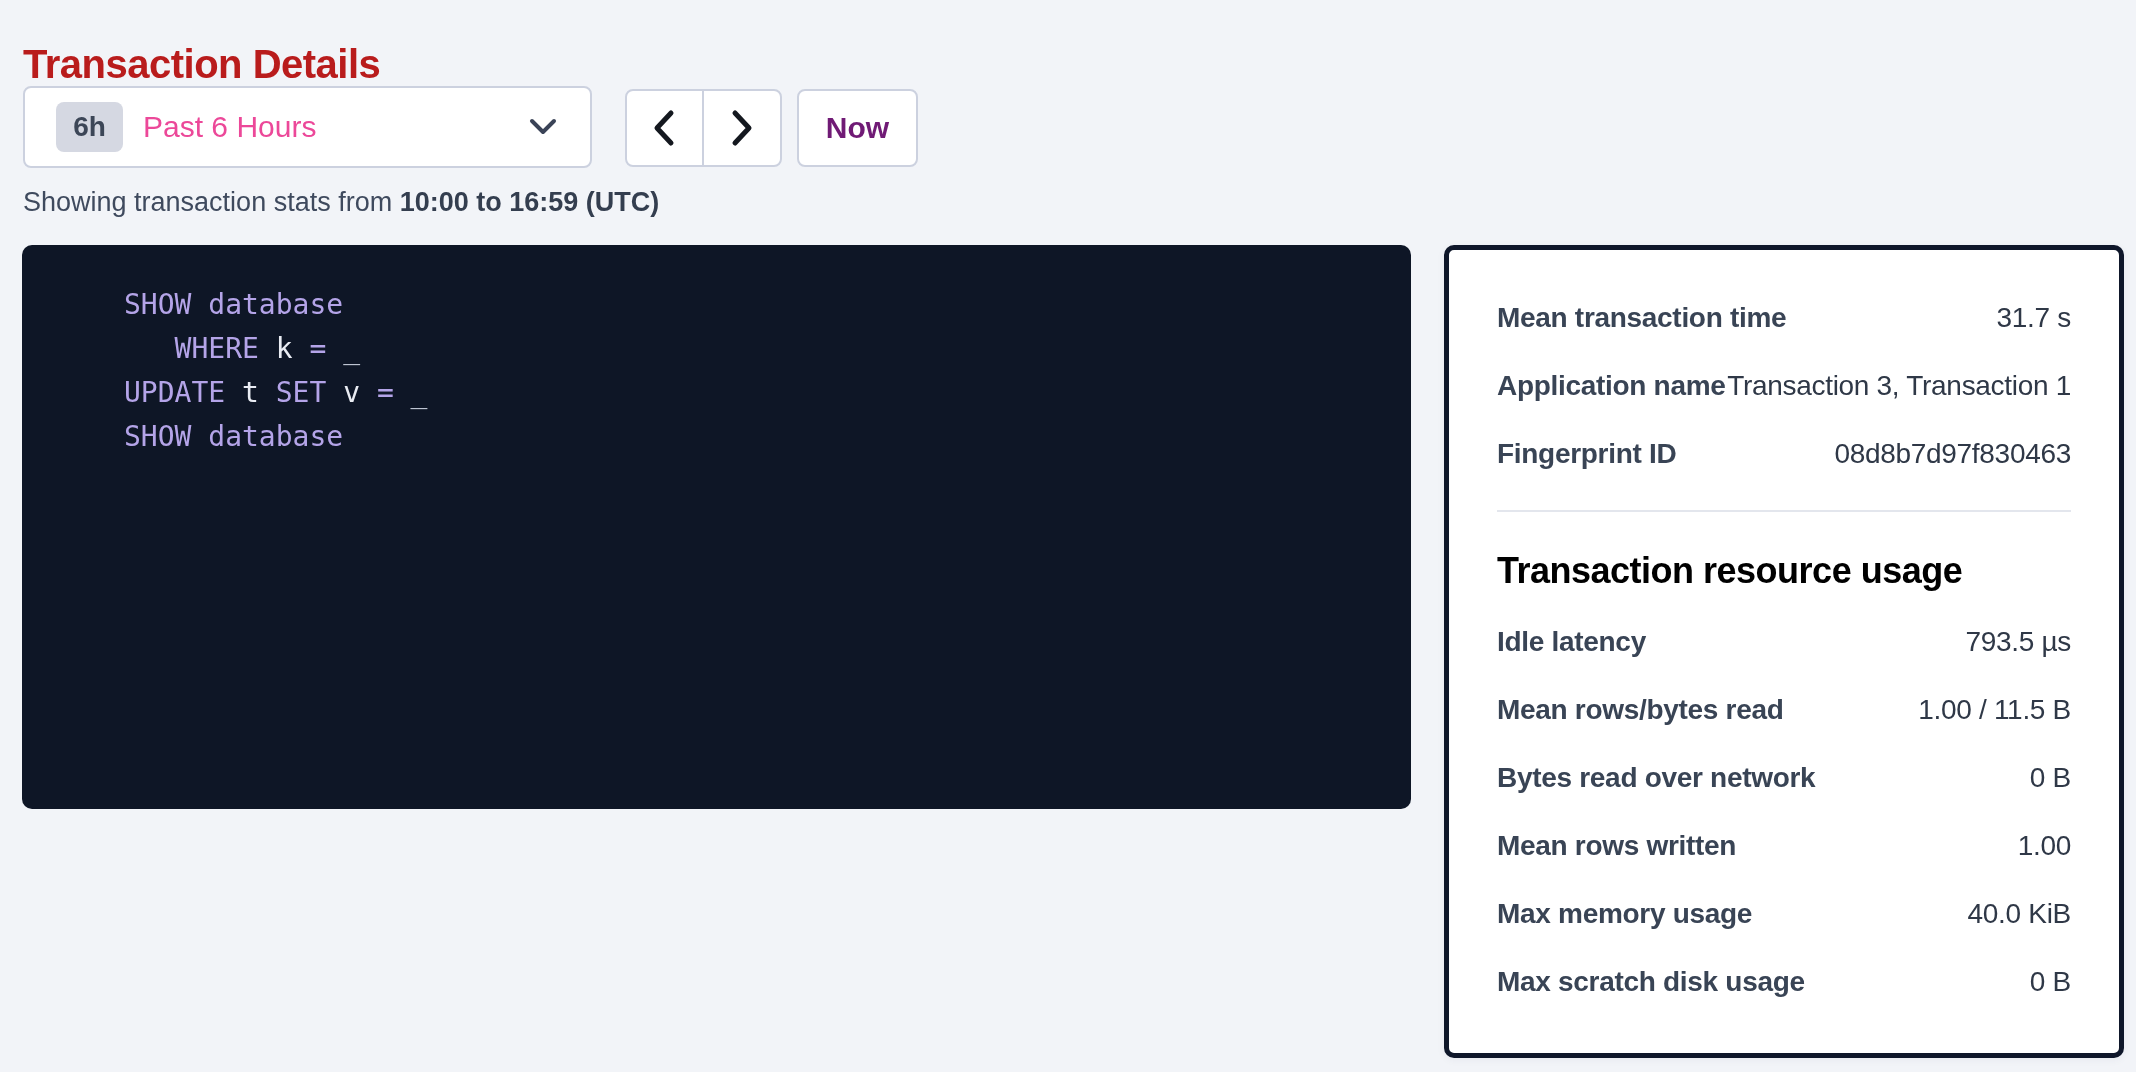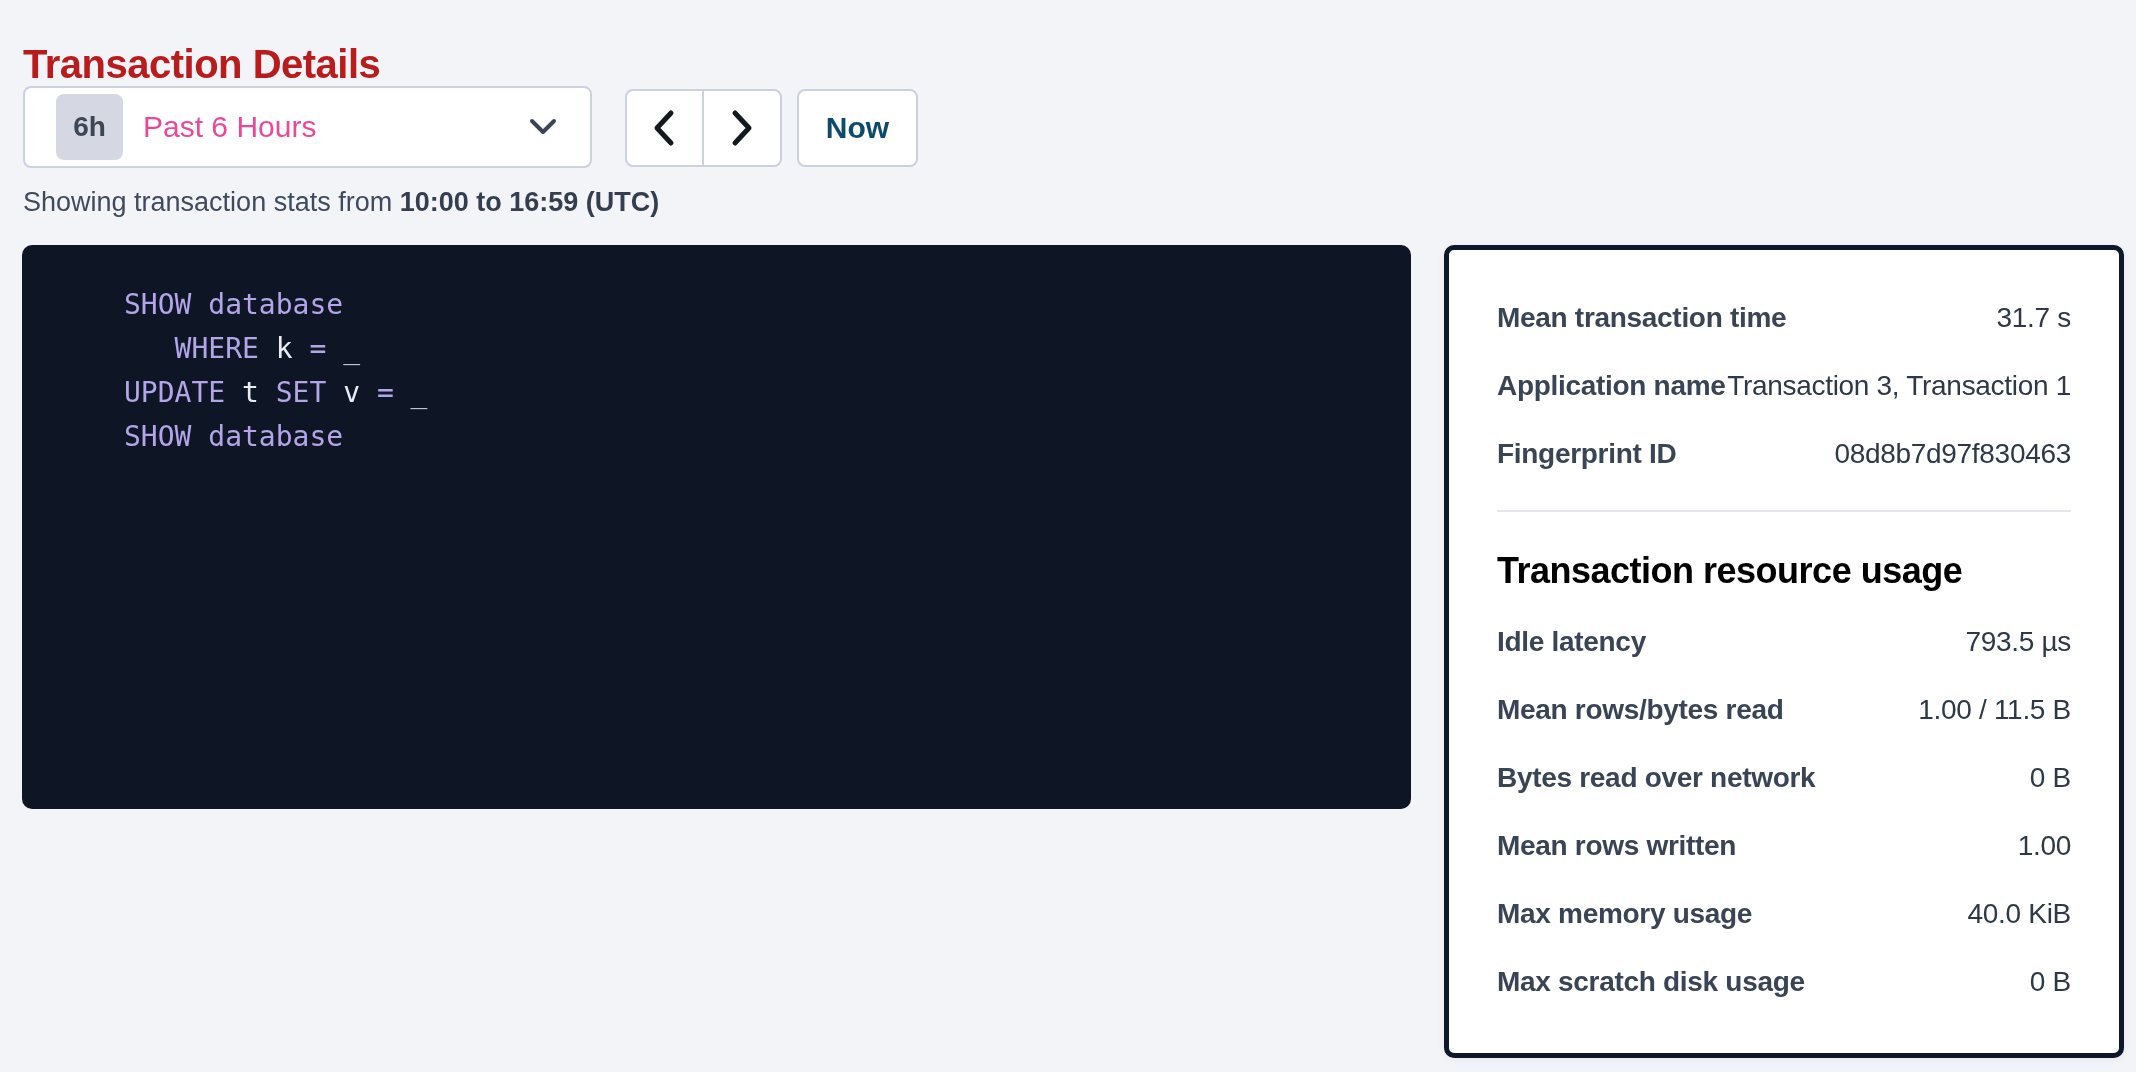--- a/index.html
+++ b/index.html
@@ -14,41 +14,41 @@
     position: absolute; left: 23px; top: 15px;
     font-size: 40px; font-weight: 700; letter-spacing: -0.5px; color: #b91c1c;
   }
   
   .range-select {
     position: absolute; left: 23px; top: 86px; width: 569px; height: 82px;
     background: #fff; border: 2px solid var(--border, #ccd1df); border-radius: 8px;
     display: flex; align-items: center; cursor: pointer;
   }
   .range-badge {
-    width: 67px; height: 66px; margin-left: 31px; border-radius: 8px;
+    width: 67px; height: 50px; margin-left: 31px; border-radius: 8px;
     background: #d5d8e2; display: flex; align-items: center; justify-content: center;
     font-size: 28px; font-weight: 700; color: #3c4657;
   }
   .range-label { margin-left: 20px; font-size: 30px; color: #ec4899; }
   .range-select .chev { position: absolute; right: 33px; top: 50%; transform: translateY(-50%); }
   .pager {
     position: absolute; left: 625px; top: 89px; width: 157px; height: 78px;
     background: #fff; border: 2px solid var(--border, #ccd1df); border-radius: 8px;
     display: flex;
   }
   .pager-btn {
     flex: 1 1 50%; display: flex; align-items: center; justify-content: center;
     background: transparent; border: none; padding: 0; cursor: pointer;
   }
   .pager-btn:first-child { border-right: 2px solid var(--border, #ccd1df); }
   .now-btn {
     position: absolute; left: 797px; top: 89px; width: 121px; height: 78px;
     background: #fff; border: 2px solid var(--border, #ccd1df); border-radius: 8px;
     font-family: "Liberation Sans", sans-serif;
-    font-size: 30px; font-weight: 700; color: #0c4a6e; cursor: pointer;
+    font-size: 30px; font-weight: 700; color: #701a75; cursor: pointer;
   }
   .stats-line { position: absolute; left: 23px; top: 187px; font-size: 27px; color: #3f4a5e; }
   .stats-line b { font-weight: 700; color: #343e4f; margin-top: 44px; }
   
   .sql-box {
     position: absolute; left: 22px; top: 245px; width: 1389px; height: 564px;
     background: var(--code-bg, #0e1626); border-radius: 10px;
     padding: 38px 40px 0 63px;
   }
   .code-line {

